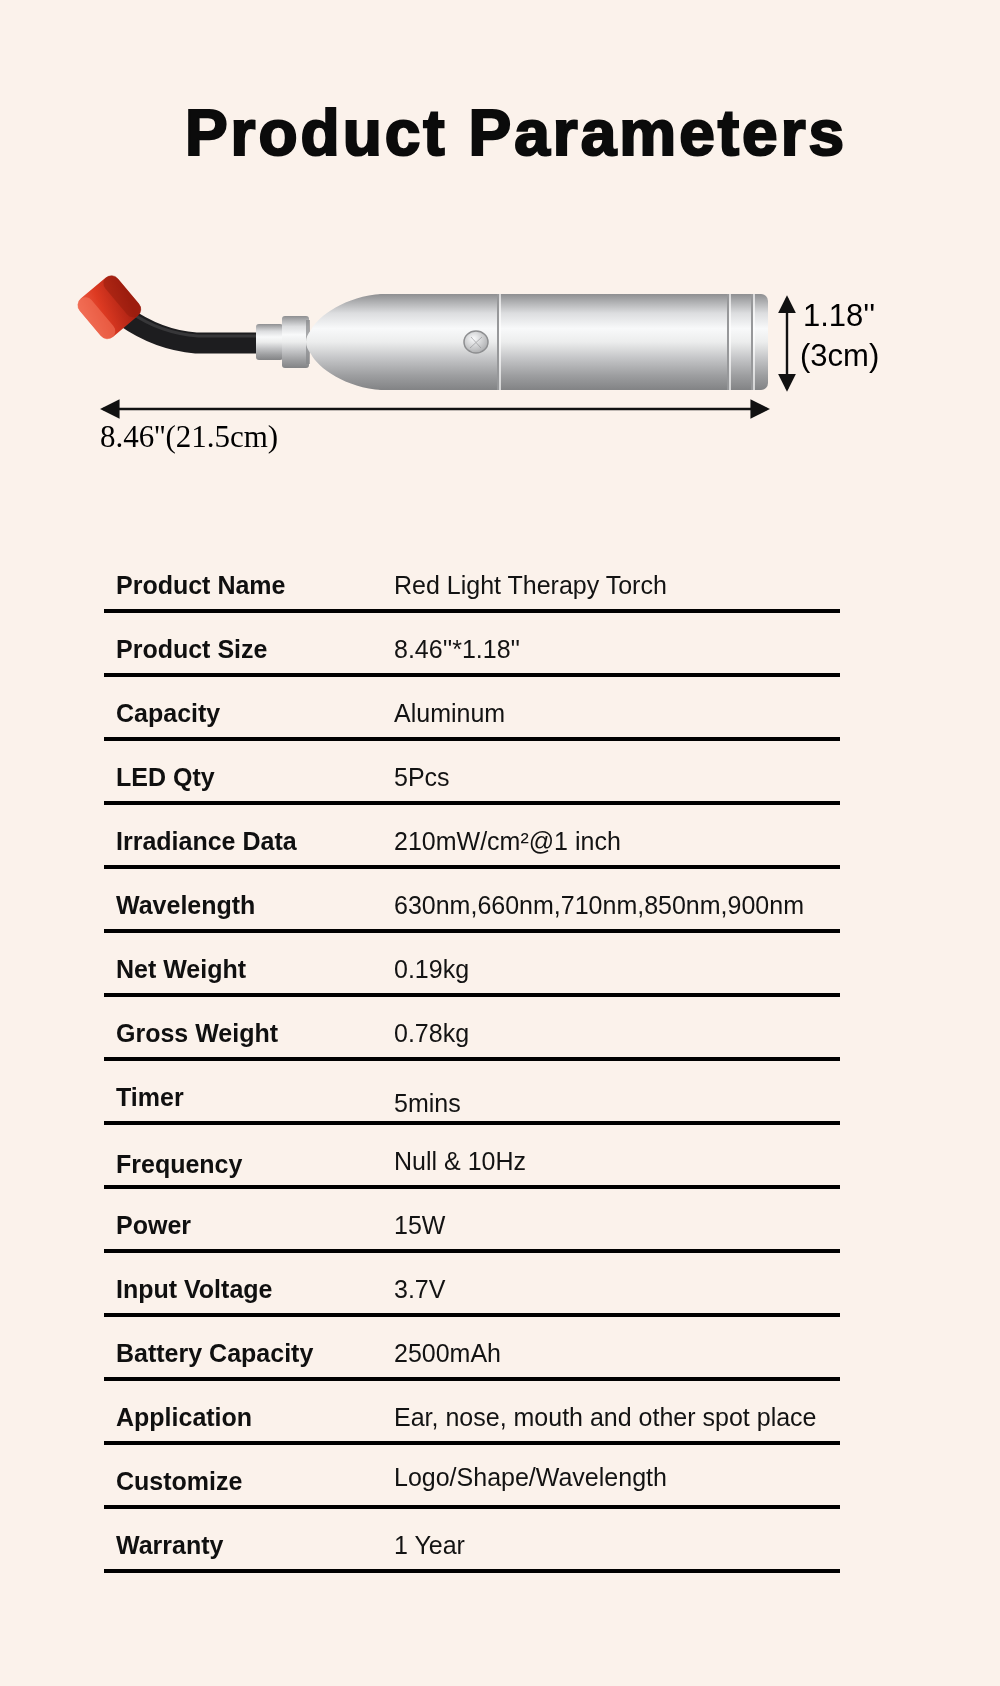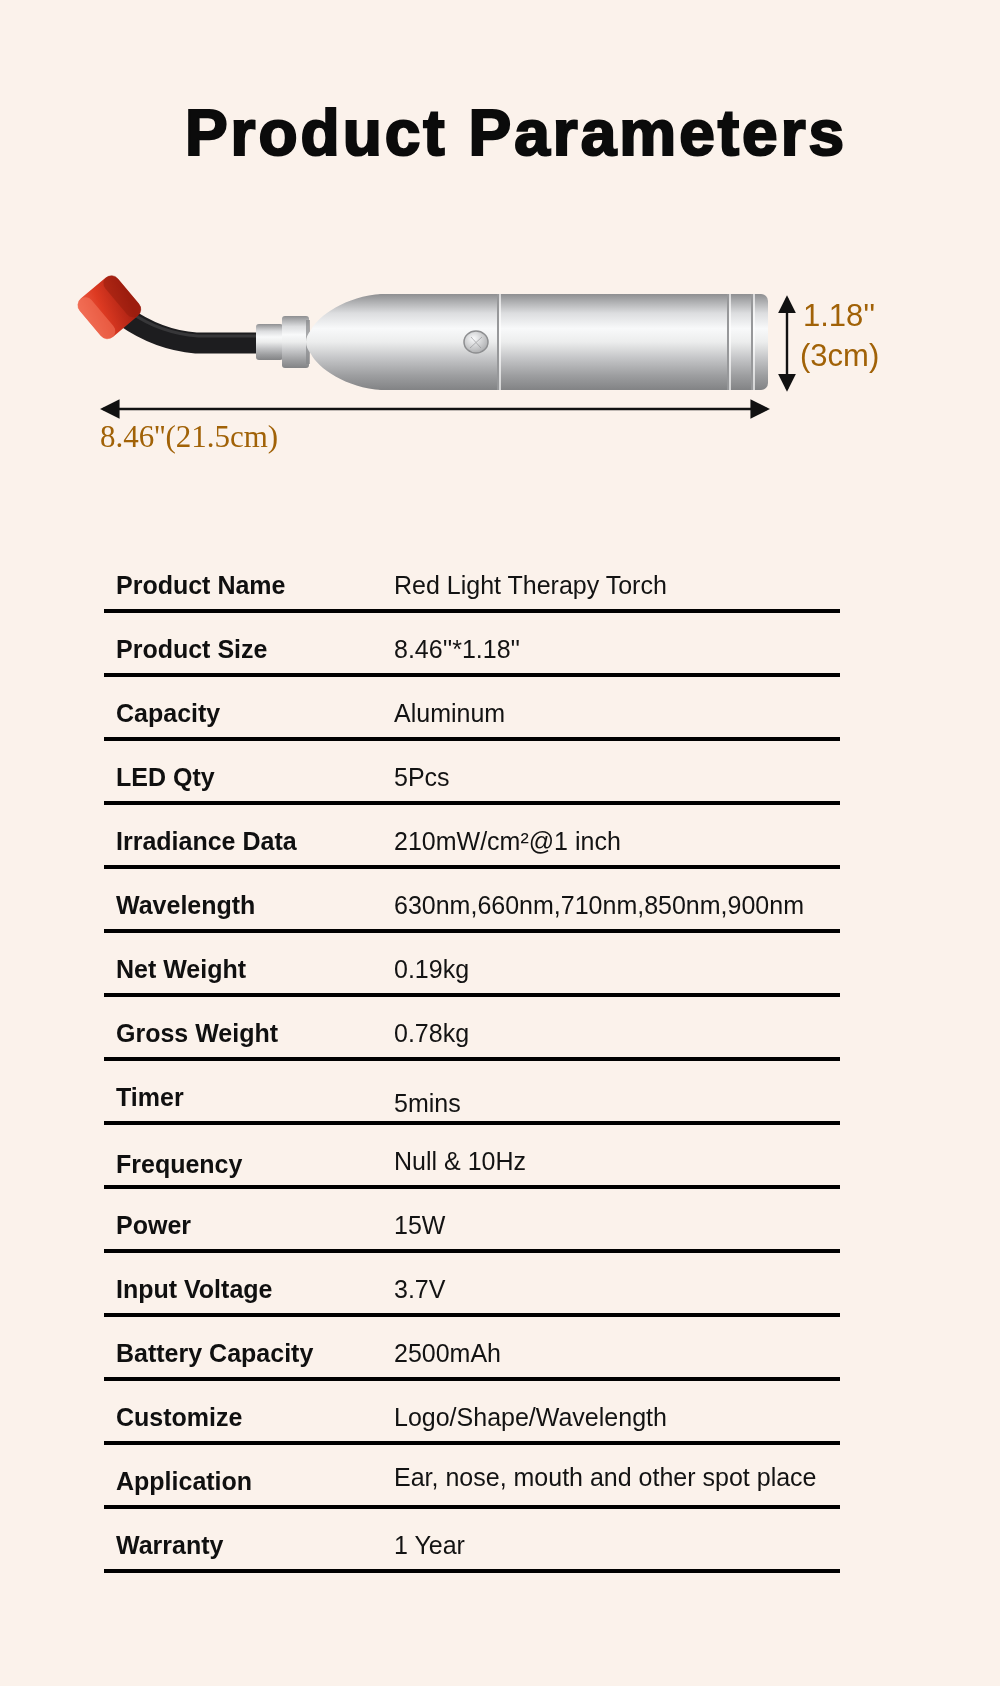--- a/index.html
+++ b/index.html
@@ -8,21 +8,21 @@
 
   .title{
     position:absolute;top:80px;left:0;width:100%;margin:16px;
     text-align:center;font-size:64px;font-weight:700;letter-spacing:3px;
     color:#0b0b0b;-webkit-text-stroke:2.2px #0b0b0b;
   }
 
   .figure{position:absolute;top:0;left:0;width:1000px;height:470px;}
   .figure svg{position:absolute;top:240px;left:0;}
 
-  .dim{position:absolute;color:#a16207;font-size:31px;line-height:1.1;white-space:nowrap;}
+  .dim{position:absolute;color:#000000;font-size:31px;line-height:1.1;white-space:nowrap;}
   .dim-h1{left:803px;top:299px;}
   .dim-h2{left:800px;top:339px;}
   .dim-len{left:100px;top:420px;width:800px;font-family:Liberation Serif, serif;}
 
   .spec-table{position:absolute;top:549px;left:104px;width:736px;}
   .spec-row{position:relative;height:64px;border-bottom:4px solid #000000;box-sizing:border-box;}
   .spec-label{
     position:absolute;left:12px;bottom:9px;
     font-size:25px;font-weight:700;color:#101010;white-space:nowrap;
   }
@@ -155,26 +155,26 @@
       </div>
       <div class="spec-row">
         <span class="spec-label">Input Voltage</span>
         <span class="spec-value">3.7V</span>
       </div>
       <div class="spec-row">
         <span class="spec-label">Battery Capacity</span>
         <span class="spec-value">2500mAh</span>
       </div>
       <div class="spec-row">
+        <span class="spec-label">Application</span>
+        <span class="spec-value">Ear, nose, mouth and other spot place</span>
+      </div>
+      <div class="spec-row">
         <span class="spec-label">Customize</span>
         <span class="spec-value">Logo/Shape/Wavelength</span>
-      </div>
-      <div class="spec-row">
-        <span class="spec-label">Application</span>
-        <span class="spec-value">Ear, nose, mouth and other spot place</span>
       </div>
       <div class="spec-row">
         <span class="spec-label">Warranty</span>
         <span class="spec-value">1 Year</span>
       </div>
     </div>
 
 </div>
 
 </body></html>

